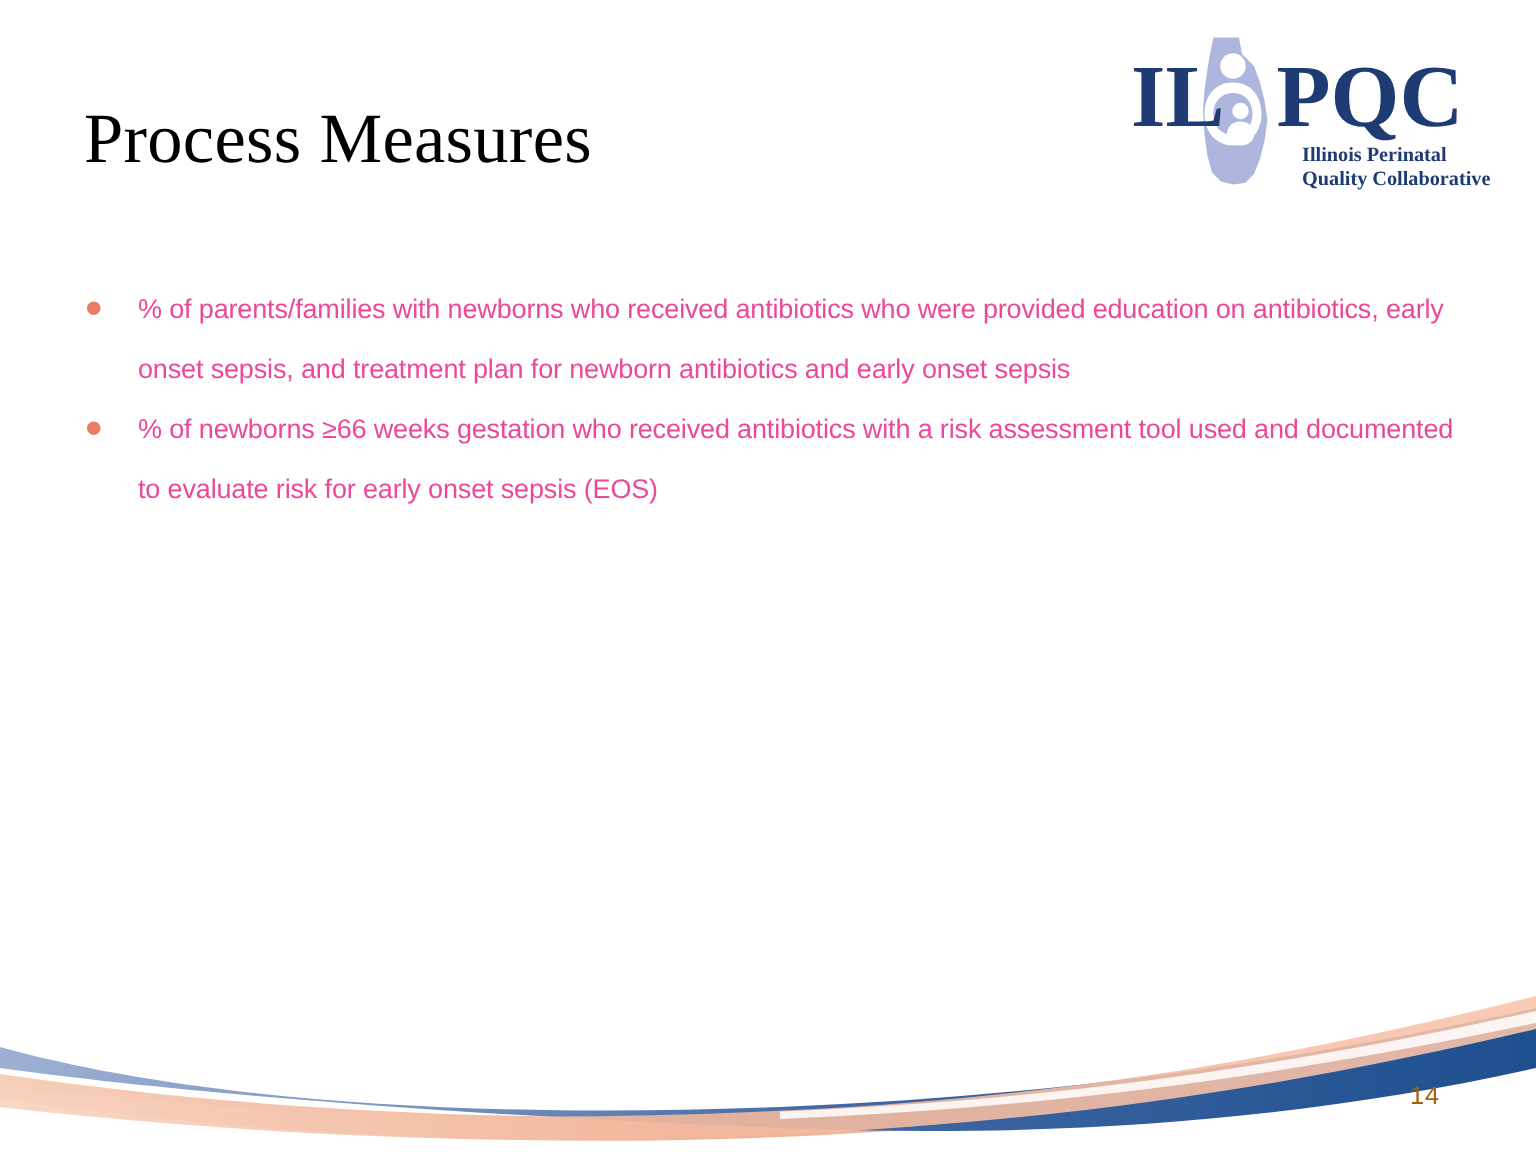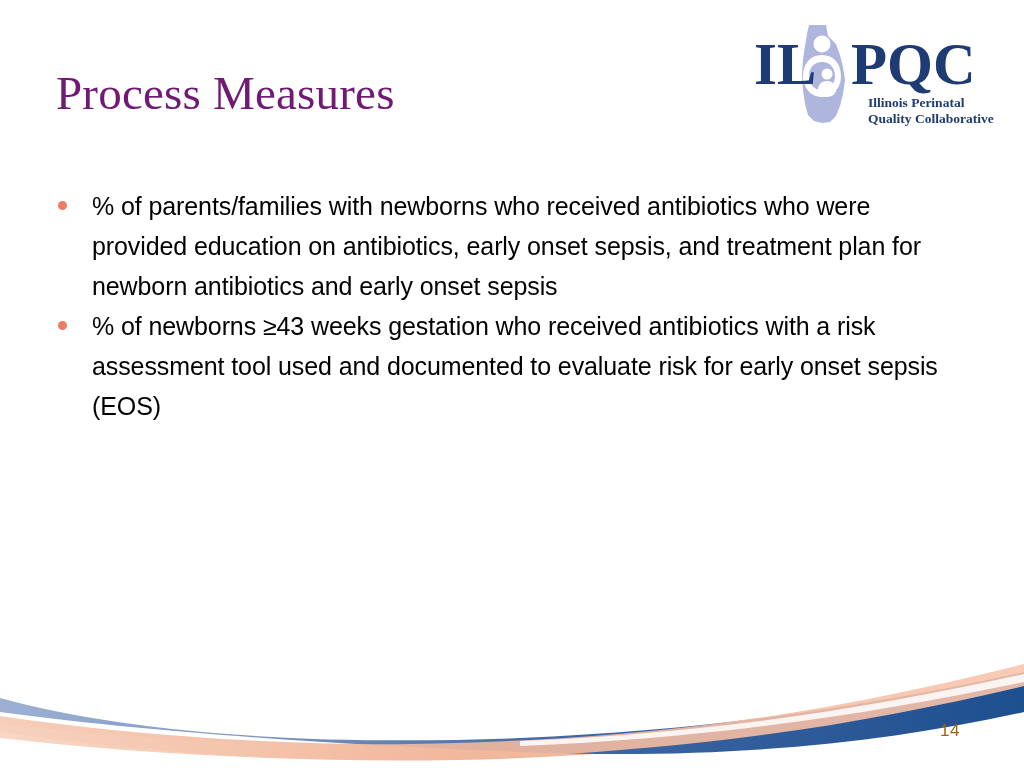--- a/index.html
+++ b/index.html
@@ -37,21 +37,21 @@
 
   
   #title {
     position: absolute;
     left: 56px;
     top: 69px;
     font-family: "Liberation Serif", "DejaVu Serif", serif;
     font-size: 47px;
     line-height: 1.05;
     font-weight: 400;
-    color: #701a75;
+    color: #000000;
     letter-spacing: 0.2px;
     white-space: nowrap;
   }
 
   
   #body-block {
     position: absolute;
     left: 48px;
     top: 186px;
     width: 930px;
@@ -73,23 +73,23 @@
     left: 10px;
     top: 15px;
     width: 9px;
     height: 9px;
     border-radius: 50%;
     background: #ED7C64;
   }
   .bullet-text {
     flex: 1 1 auto;
     font-family: "Liberation Sans", sans-serif;
-    font-size: 25px;
+    font-size: 18px;
     line-height: 40px;
-    color: #000000;
+    color: #ec4899;
     font-weight: 400;
     letter-spacing: -0.1px;
     max-width: 878px;
   }
 
   
   #wave {
     position: absolute;
     left: 0;
     bottom: 0;
@@ -143,21 +143,21 @@
   <div id="body-block">
 
     <div class="bullet-row">
       <span class="bullet-marker"></span>
       <span class="bullet-text">% of parents/families with newborns who received antibiotics who were provided education on antibiotics, early onset sepsis, and treatment plan for newborn antibiotics and early onset sepsis</span>
     </div>
 
 
     <div class="bullet-row">
       <span class="bullet-marker"></span>
-      <span class="bullet-text">% of newborns ≥43 weeks gestation who received antibiotics with a risk assessment tool used and documented to evaluate risk for early onset sepsis (EOS)</span>
+      <span class="bullet-text">% of newborns ≥66 weeks gestation who received antibiotics with a risk assessment tool used and documented to evaluate risk for early onset sepsis (EOS)</span>
     </div>
 
   </div>
 
   <div id="wave">
     <svg viewBox="0 0 1024 130" preserveAspectRatio="none" xmlns="http://www.w3.org/2000/svg">
       <defs>
         <linearGradient id="gBlueTop" x1="0" y1="0" x2="1" y2="0">
           <stop offset="0%" stop-color="#9DB0D4"></stop>
           <stop offset="25%" stop-color="#7E96C2"></stop>

